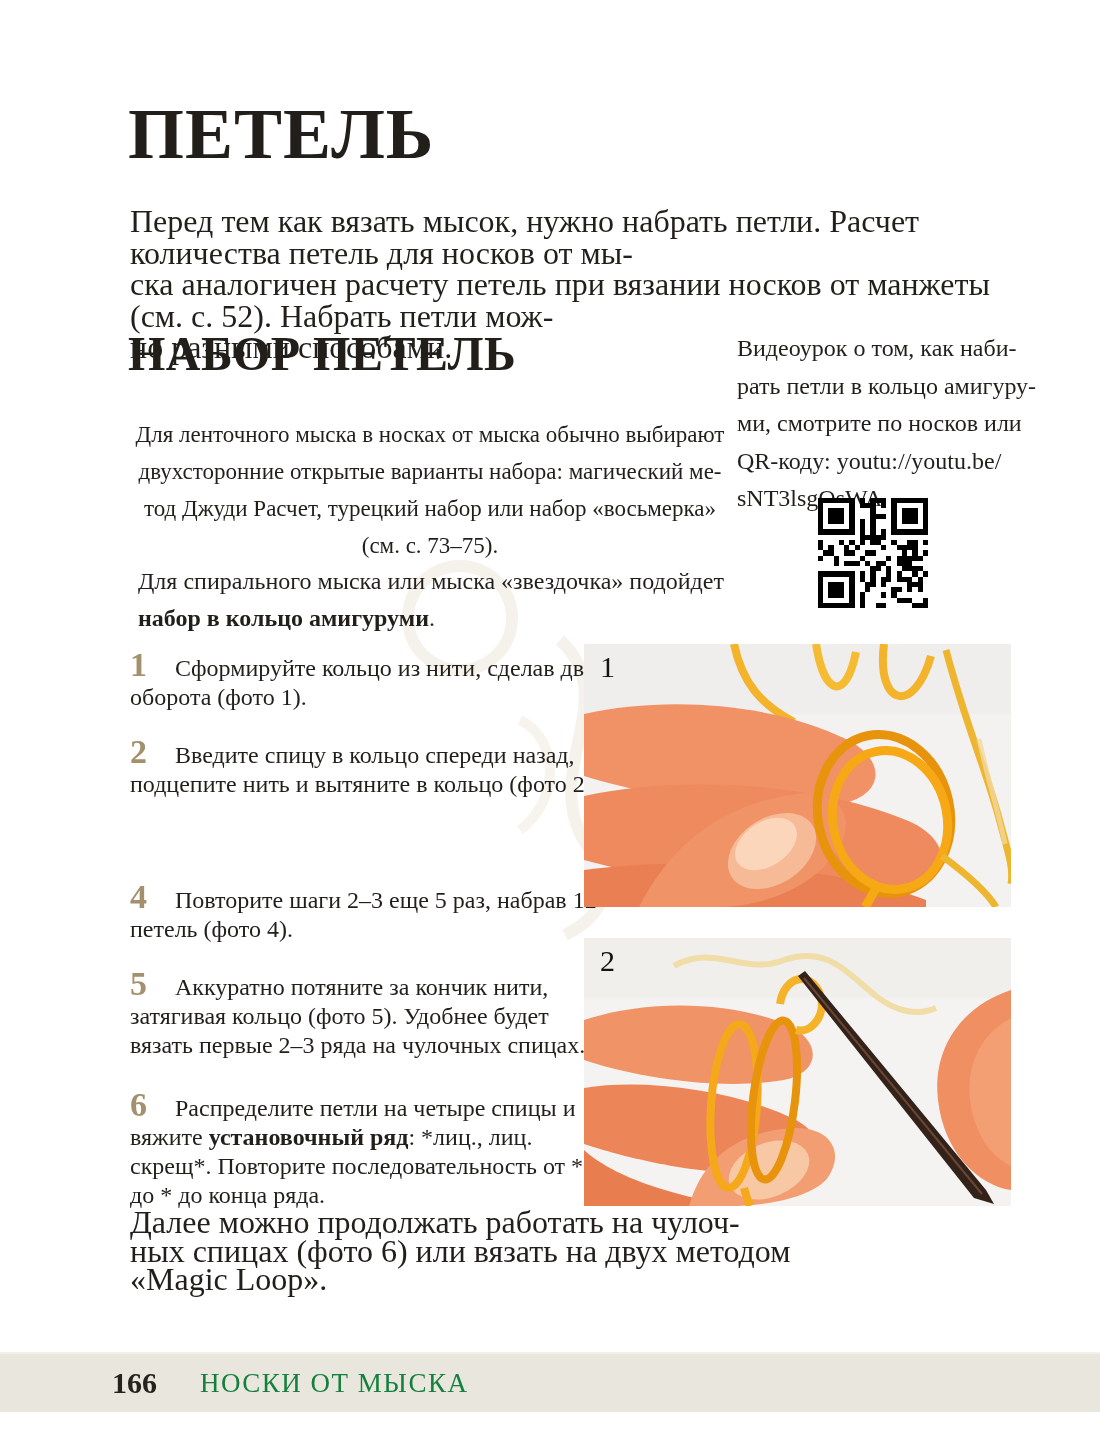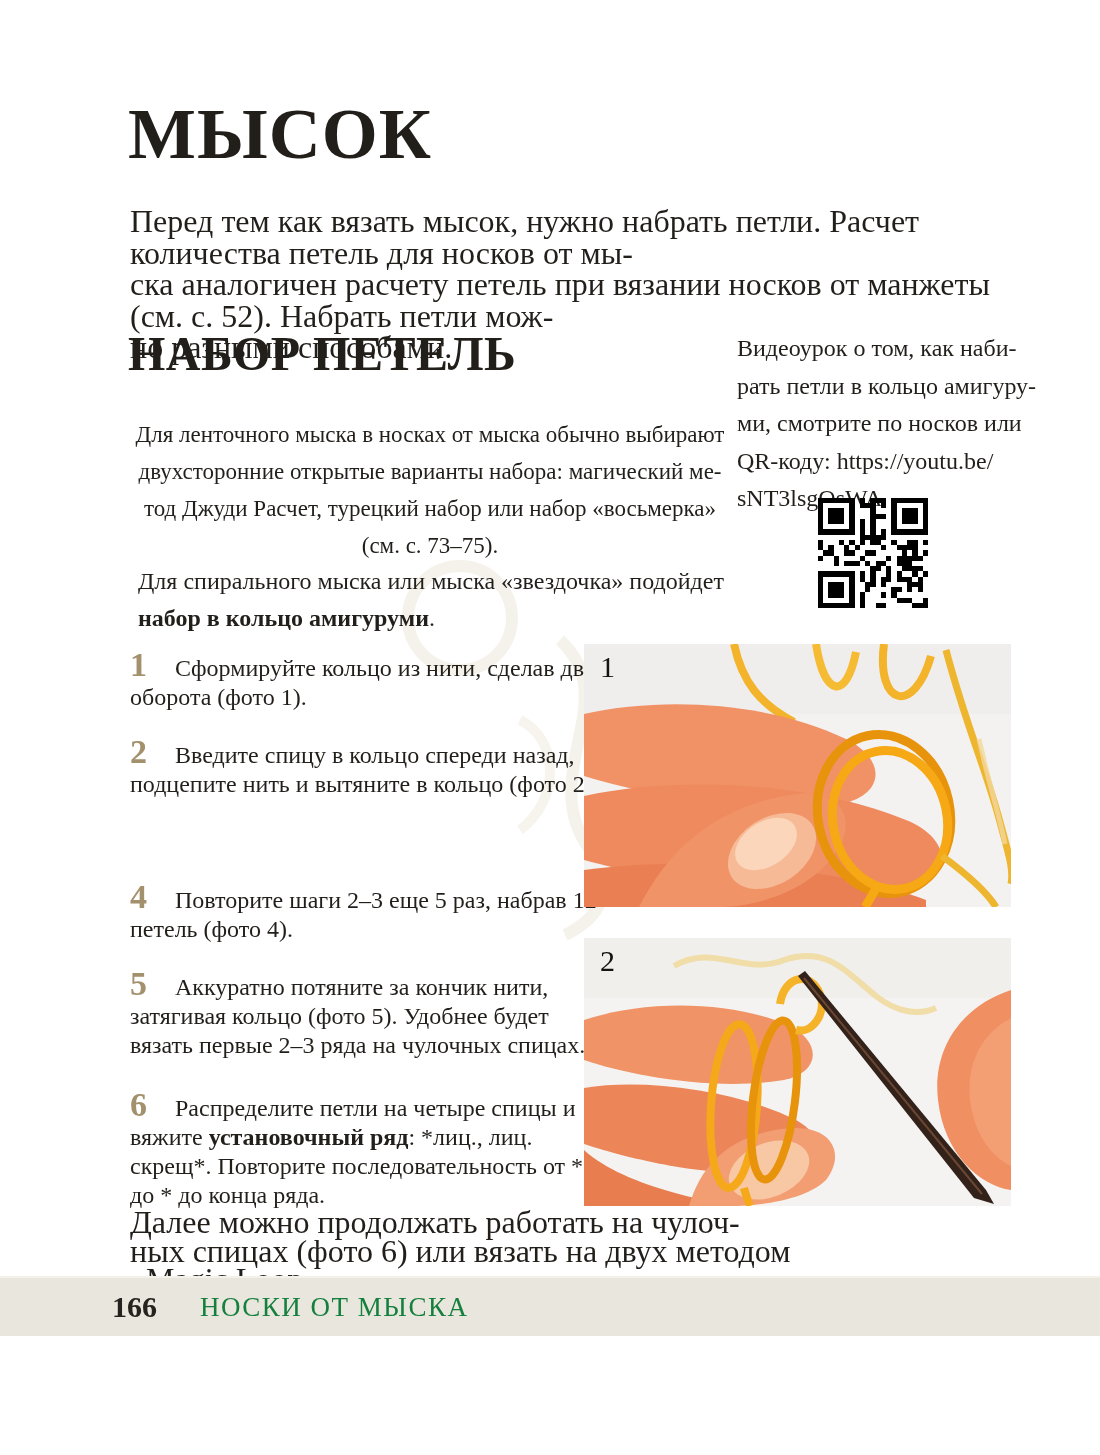--- a/index.html
+++ b/index.html
@@ -54,21 +54,21 @@
   .photo{position:absolute;left:584px;background:#f4f2f0;}
   .photo svg{display:block;}
   .photo-label{
     position:absolute;left:16px;top:6px;
     font-size:30px;color:#151210;
   }
   #photo1{top:644px;width:427px;height:263px;}
   #photo2{top:938px;width:427px;height:268px;}
   
   .footer-bar{
-    position:absolute;left:0;top:1276px;width:1100px;height:58px;
+    position:absolute;left:0;top:1352px;width:1100px;height:58px;
     background:#e9e6dd;border-top:2px solid #f3f1ea;
   }
   .footer-num{
     position:absolute;left:112px;top:12px;
     font-size:30px;font-weight:bold;color:#26221e;
   }
   .footer-title{
     position:absolute;left:200px;top:14px;
     font-size:27px;letter-spacing:1.5px;color:#15803d;
   }
@@ -78,42 +78,42 @@
 <body>
 
 <div id="page">
 
   <svg class="ornament" width="1100" height="1455" viewBox="0 0 1100 1455">
     <circle cx="460" cy="618" r="52" fill="none" stroke="#f1ede2" stroke-width="12" opacity="0.7"></circle>
     <path d="M560,640 C625,700 535,775 590,850 C618,888 600,918 565,935" fill="none" stroke="#f1ede2" stroke-width="12" opacity="0.7"></path>
     <path d="M520,720 C560,740 560,800 520,830" fill="none" stroke="#f4f0e7" stroke-width="10" opacity="0.7"></path>
   </svg>
 
-  <div class="h1">МЫСОК</div>
+  <div class="h1">ПЕТЕЛЬ</div>
 
   <div class="intro">
     <div>Перед тем как вязать мысок, нужно набрать петли. Расчет количества петель для носков от мы-</div>
     <div>ска аналогичен расчету петель при вязании носков от манжеты (см. с. 52). Набрать петли мож-</div>
     <div>но разными способами.</div>
   </div>
 
   <div class="h2">НАБОР ПЕТЕЛЬ</div>
 
   <div class="para1">
     <div>Для ленточного мыска в носках от мыска обычно выбирают</div>
     <div>двухсторонние открытые варианты набора: магический ме-</div>
     <div>тод Джуди Расчет, турецкий набор или набор «восьмерка»</div>
     <div>(см. с. 73–75).</div>
   </div>
 
   <div class="sidebar">
     <div>Видеоурок о том, как наби-</div>
     <div>рать петли в кольцо амигуру-</div>
     <div>ми, смотрите по носков или</div>
-    <div>QR-коду: https://youtu.be/</div>
+    <div>QR-коду: youtu://youtu.be/</div>
     <div>sNT3lsgQsWA</div>
   </div>
 
   <div class="qr-wrap">
     <svg id="qr" width="110" height="110" viewBox="0 0 21 21" shape-rendering="crispEdges">
         <rect x="8" y="0" width="1" height="1" fill="#000"></rect>
         <rect x="10" y="0" width="1" height="1" fill="#000"></rect>
         <rect x="11" y="0" width="1" height="1" fill="#000"></rect>
         <rect x="12" y="0" width="1" height="1" fill="#000"></rect>
         <rect x="8" y="1" width="1" height="1" fill="#000"></rect>

